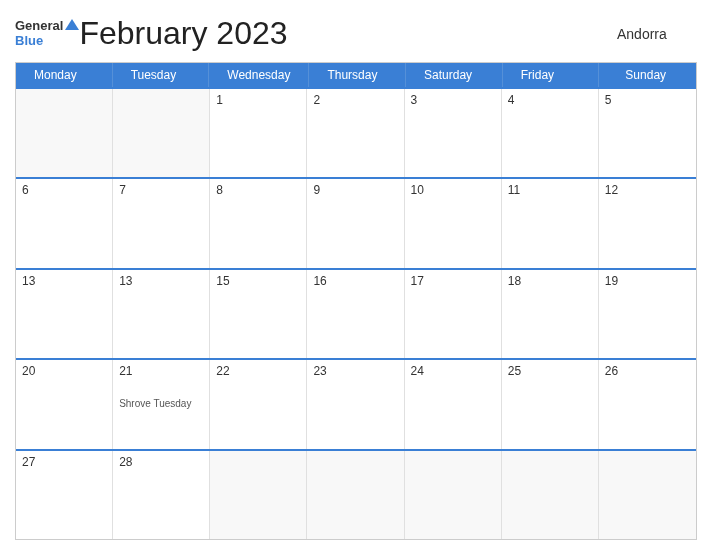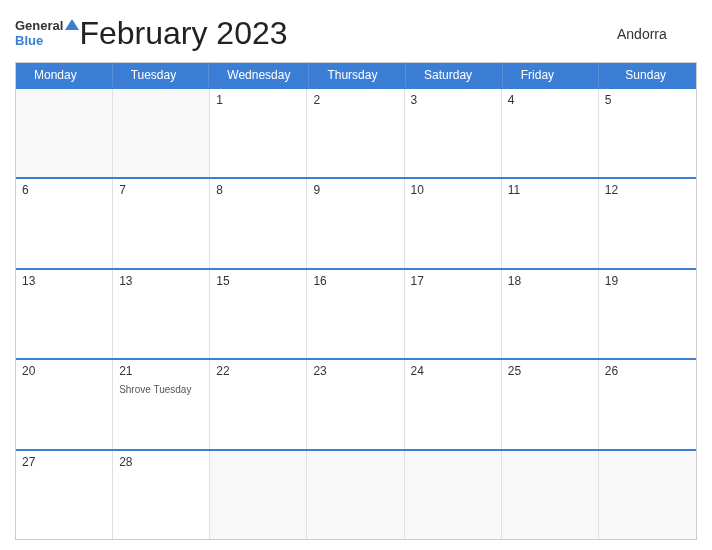--- a/index.html
+++ b/index.html
@@ -114,21 +114,21 @@
     .cal-cell:last-child { border-right: none; }
     .cal-cell.empty { background: #f8f8f8; }
     .day-num {
       font-size: 12px;
       color: #333;
       margin-bottom: 2px;
     }
     .day-event {
       font-size: 10px;
       color: #555;
-      margin-top: 4px;
+      margin-top: 18px;
     }
     .last-week .cal-cell {
       min-height: 60px;
     }
   </style>
 </head>
 <body>
 
 <div class="page">
 

